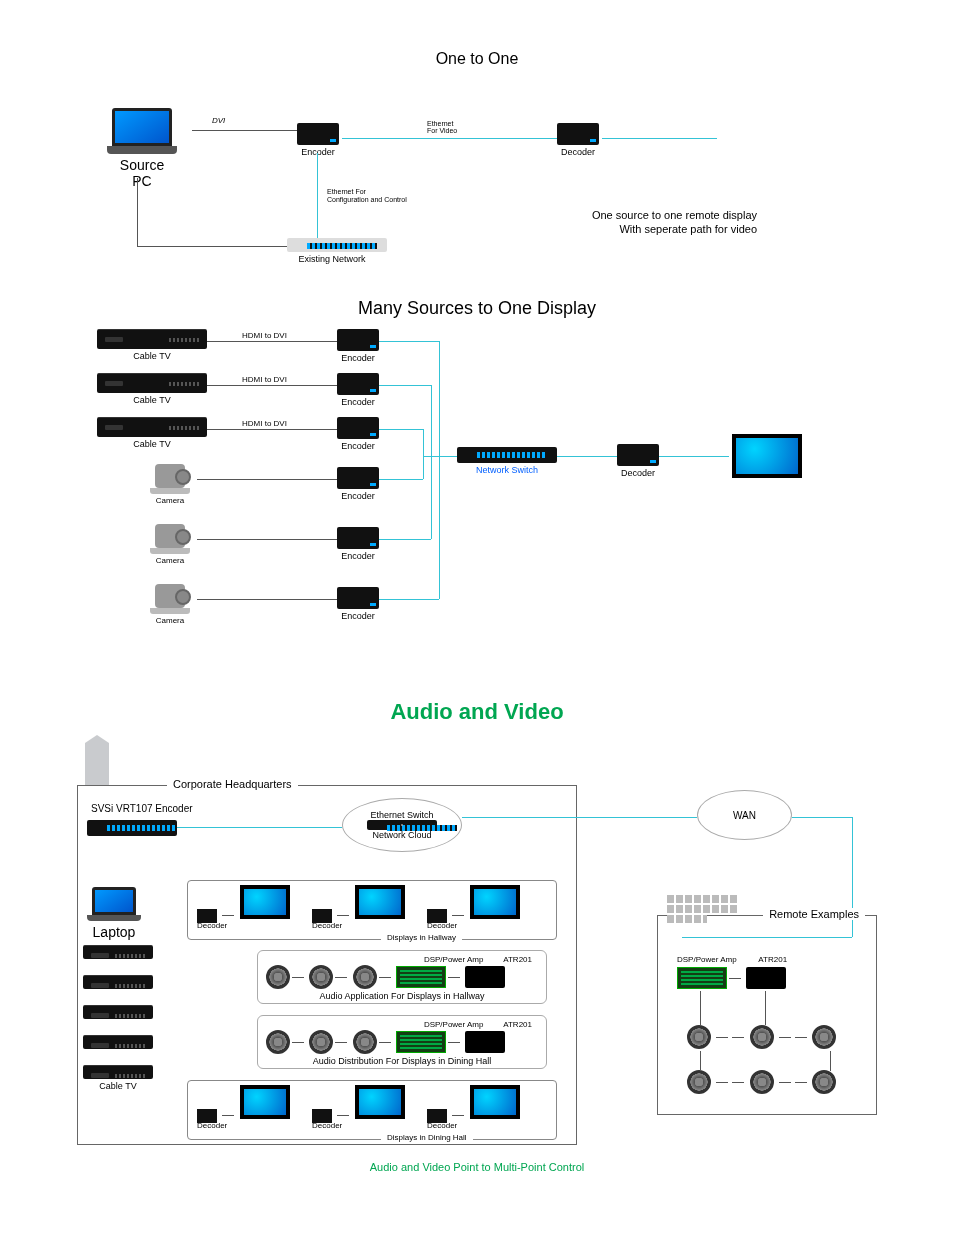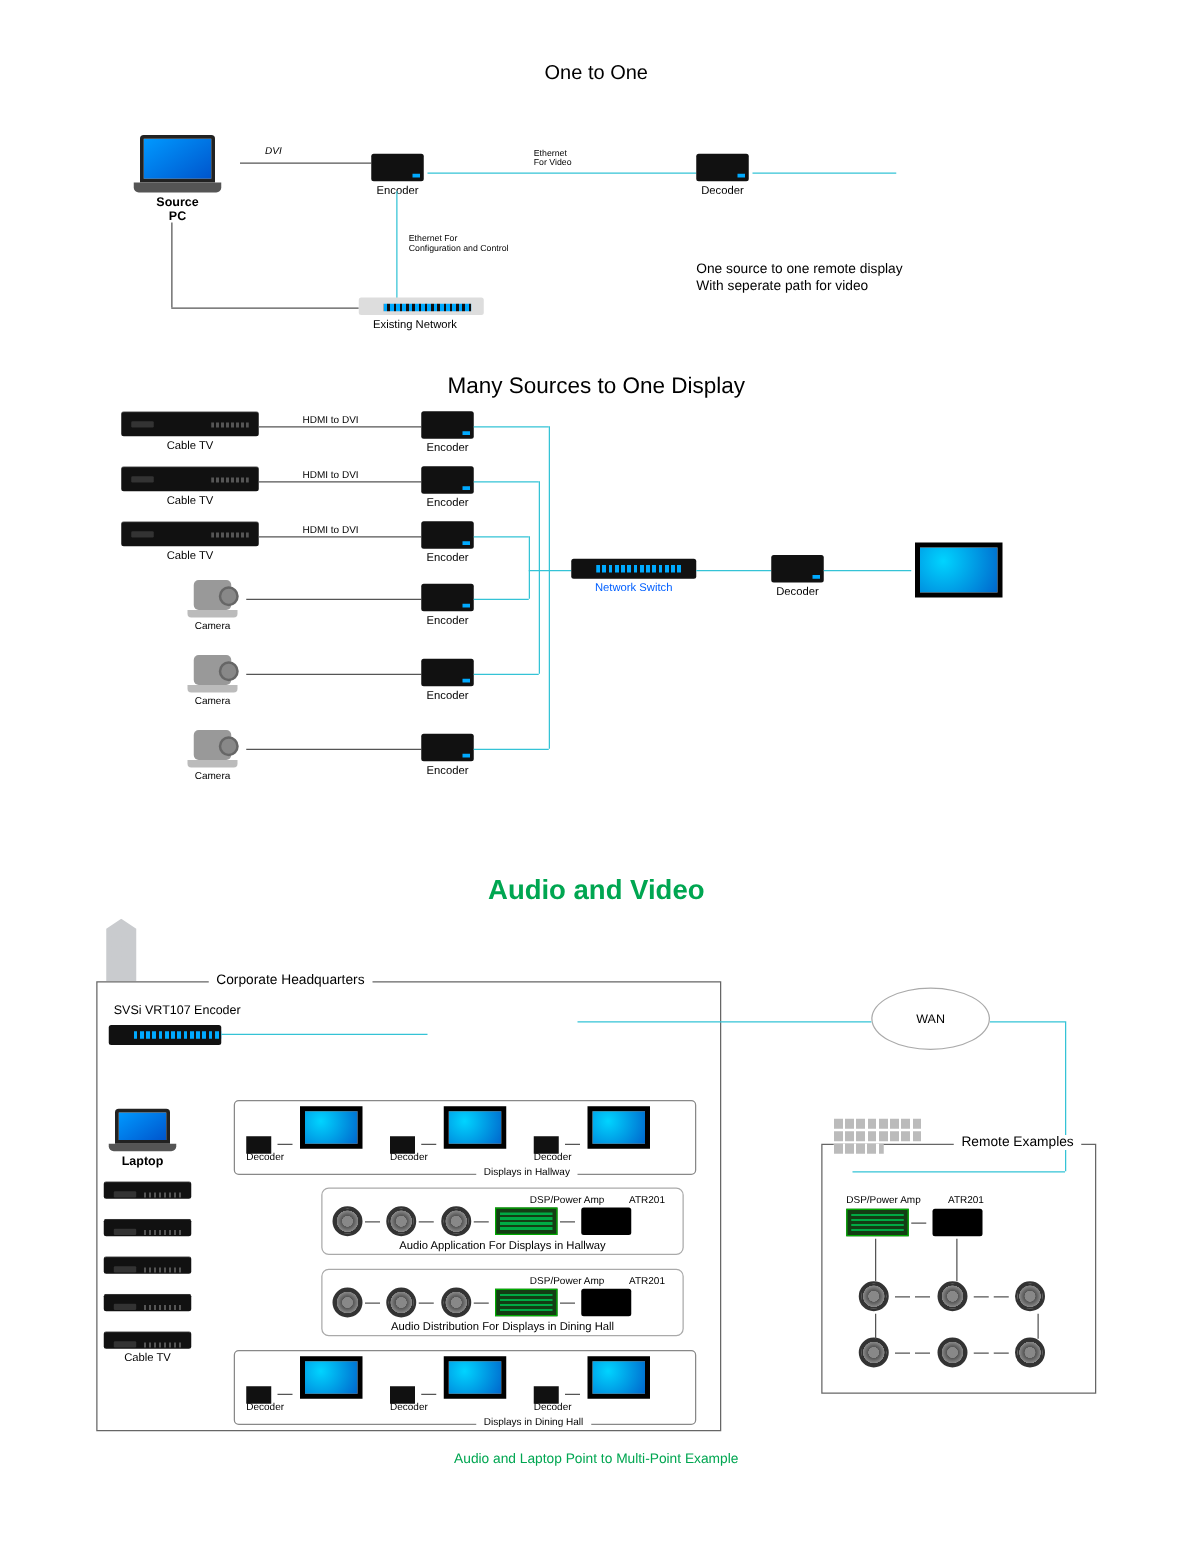--- a/index.html
+++ b/index.html
@@ -61,21 +61,21 @@
   .d1-network { position:absolute; left:190px; top:160px; }
   .d1-dvi { position:absolute; left:95px; top:52px; border-top:1px solid #555; width:105px; }
   .d1-dvi-label { position:absolute; left:115px; top:38px; font-size:8px;font-style:italic; }
   .d1-eth { position:absolute; left:245px; top:60px; border-top:1px solid #34c3d6; width:215px; }
   .d1-eth-label { position:absolute; left:330px; top:42px; font-size:7px; line-height:1; }
   .d1-eth2 { position:absolute; left:505px; top:60px; border-top:1px solid #34c3d6; width:115px; }
   .d1-encdown { position:absolute; left:220px; top:75px; border-left:1px solid #34c3d6; height:90px; }
   .d1-encconf { position:absolute; left:230px; top:110px; font-size:7px; line-height:1.1; }
   .d1-lapdown { position:absolute; left:40px; top:100px; border-left:1px solid #555; height:68px; }
   .d1-lapacross { position:absolute; left:40px; top:168px; border-top:1px solid #555; width:150px; }
-  .d1-desc { position:absolute; left:460px; top:130px; font-size:11px; text-align:left; width:200px; line-height:1.3; }
+  .d1-desc { position:absolute; left:460px; top:130px; font-size:11px; text-align:right; width:200px; line-height:1.3; }
 
   
   .diagram2 {
     position: relative;
     width: 760px;
     height: 340px;
     margin: 0 auto;
   }
   .d2-line { position:absolute; border-top:1px solid #555; }
   .d2-line-v { position:absolute; border-left:1px solid #34c3d6; }
@@ -107,21 +107,21 @@
     text-align:center;
   }
   .laptop .screen {
     width:60px; height:38px; margin:0 auto;
     background: linear-gradient(145deg,#0099ff,#0055cc);
     border:3px solid #222; border-radius:3px 3px 0 0;
   }
   .laptop .base {
     width:70px; height:8px; background:#555; border-radius:0 0 4px 4px; margin:0 auto;
   }
-  .laptop .lbl { font-size:10px; margin-top:3px;font-weight:bold; }
+  .laptop .lbl { font-size:14px; margin-top:3px; }
 
   .smallbox {
     width:42px; text-align:center;
   }
   .smallbox .dev {
     width:42px; height:22px; background:#111; border-radius:2px;
     position:relative;
   }
   .smallbox .dev::after {
     content:""; position:absolute; right:3px; bottom:3px; width:6px; height:3px; background:#0af;
@@ -416,20 +416,27 @@
     </div>
 
     <div class="hq-box"></div>
     <div class="section-label" style="left:90px; top:43px;">Corporate Headquarters</div>
 
     <div style="position:absolute; left:14px; top:68px; font-size:10px;">SVSi VRT107 Encoder</div>
     <div class="netswitch" style="position:absolute; left:10px; top:85px; width:90px;">
       <div class="dev" style="width:90px;"></div>
     </div>
 
+    <div class="cloud" style="left:265px; top:63px; width:120px; height:54px;">
+      <span style="font-size:9px;">Ethernet Switch</span>
+      <div class="netswitch" style="width:70px;">
+          <div class="dev" style="width:70px; height:10px;"></div>
+        </div>
+      <span style="font-size:9px;">Network Cloud</span>
+    </div>
 
     <div class="cloud" style="left:620px; top:55px; width:95px; height:50px;">
       <span>WAN</span>
     </div>
 
     <div style="position:absolute; left:100px; top:92px; border-top:1px solid #34c3d6; width:165px;"></div>
 
     <div style="position:absolute; left:385px; top:82px; border-top:1px solid #34c3d6; width:235px;"></div>
 
     <div style="position:absolute; left:715px; top:82px; border-top:1px solid #34c3d6; width:60px;"></div>
@@ -563,15 +570,15 @@
       <span class="dash"></span><span class="dash"></span>
       <span class="speaker"></span>
       <span class="dash"></span><span class="dash"></span>
       <span class="speaker"></span>
     </div>
     <div style="position:absolute; left:623px; top:316px; border-left:1px solid #555; height:20px;"></div>
     <div style="position:absolute; left:753px; top:316px; border-left:1px solid #555; height:20px;"></div>
 
   </div>
 
-  <div class="caption">Audio and Laptop Point to Multi-Point Example</div>
+  <div class="caption">Audio and Video Point to Multi-Point Control</div>
 
 </div>
 
 </body></html>

